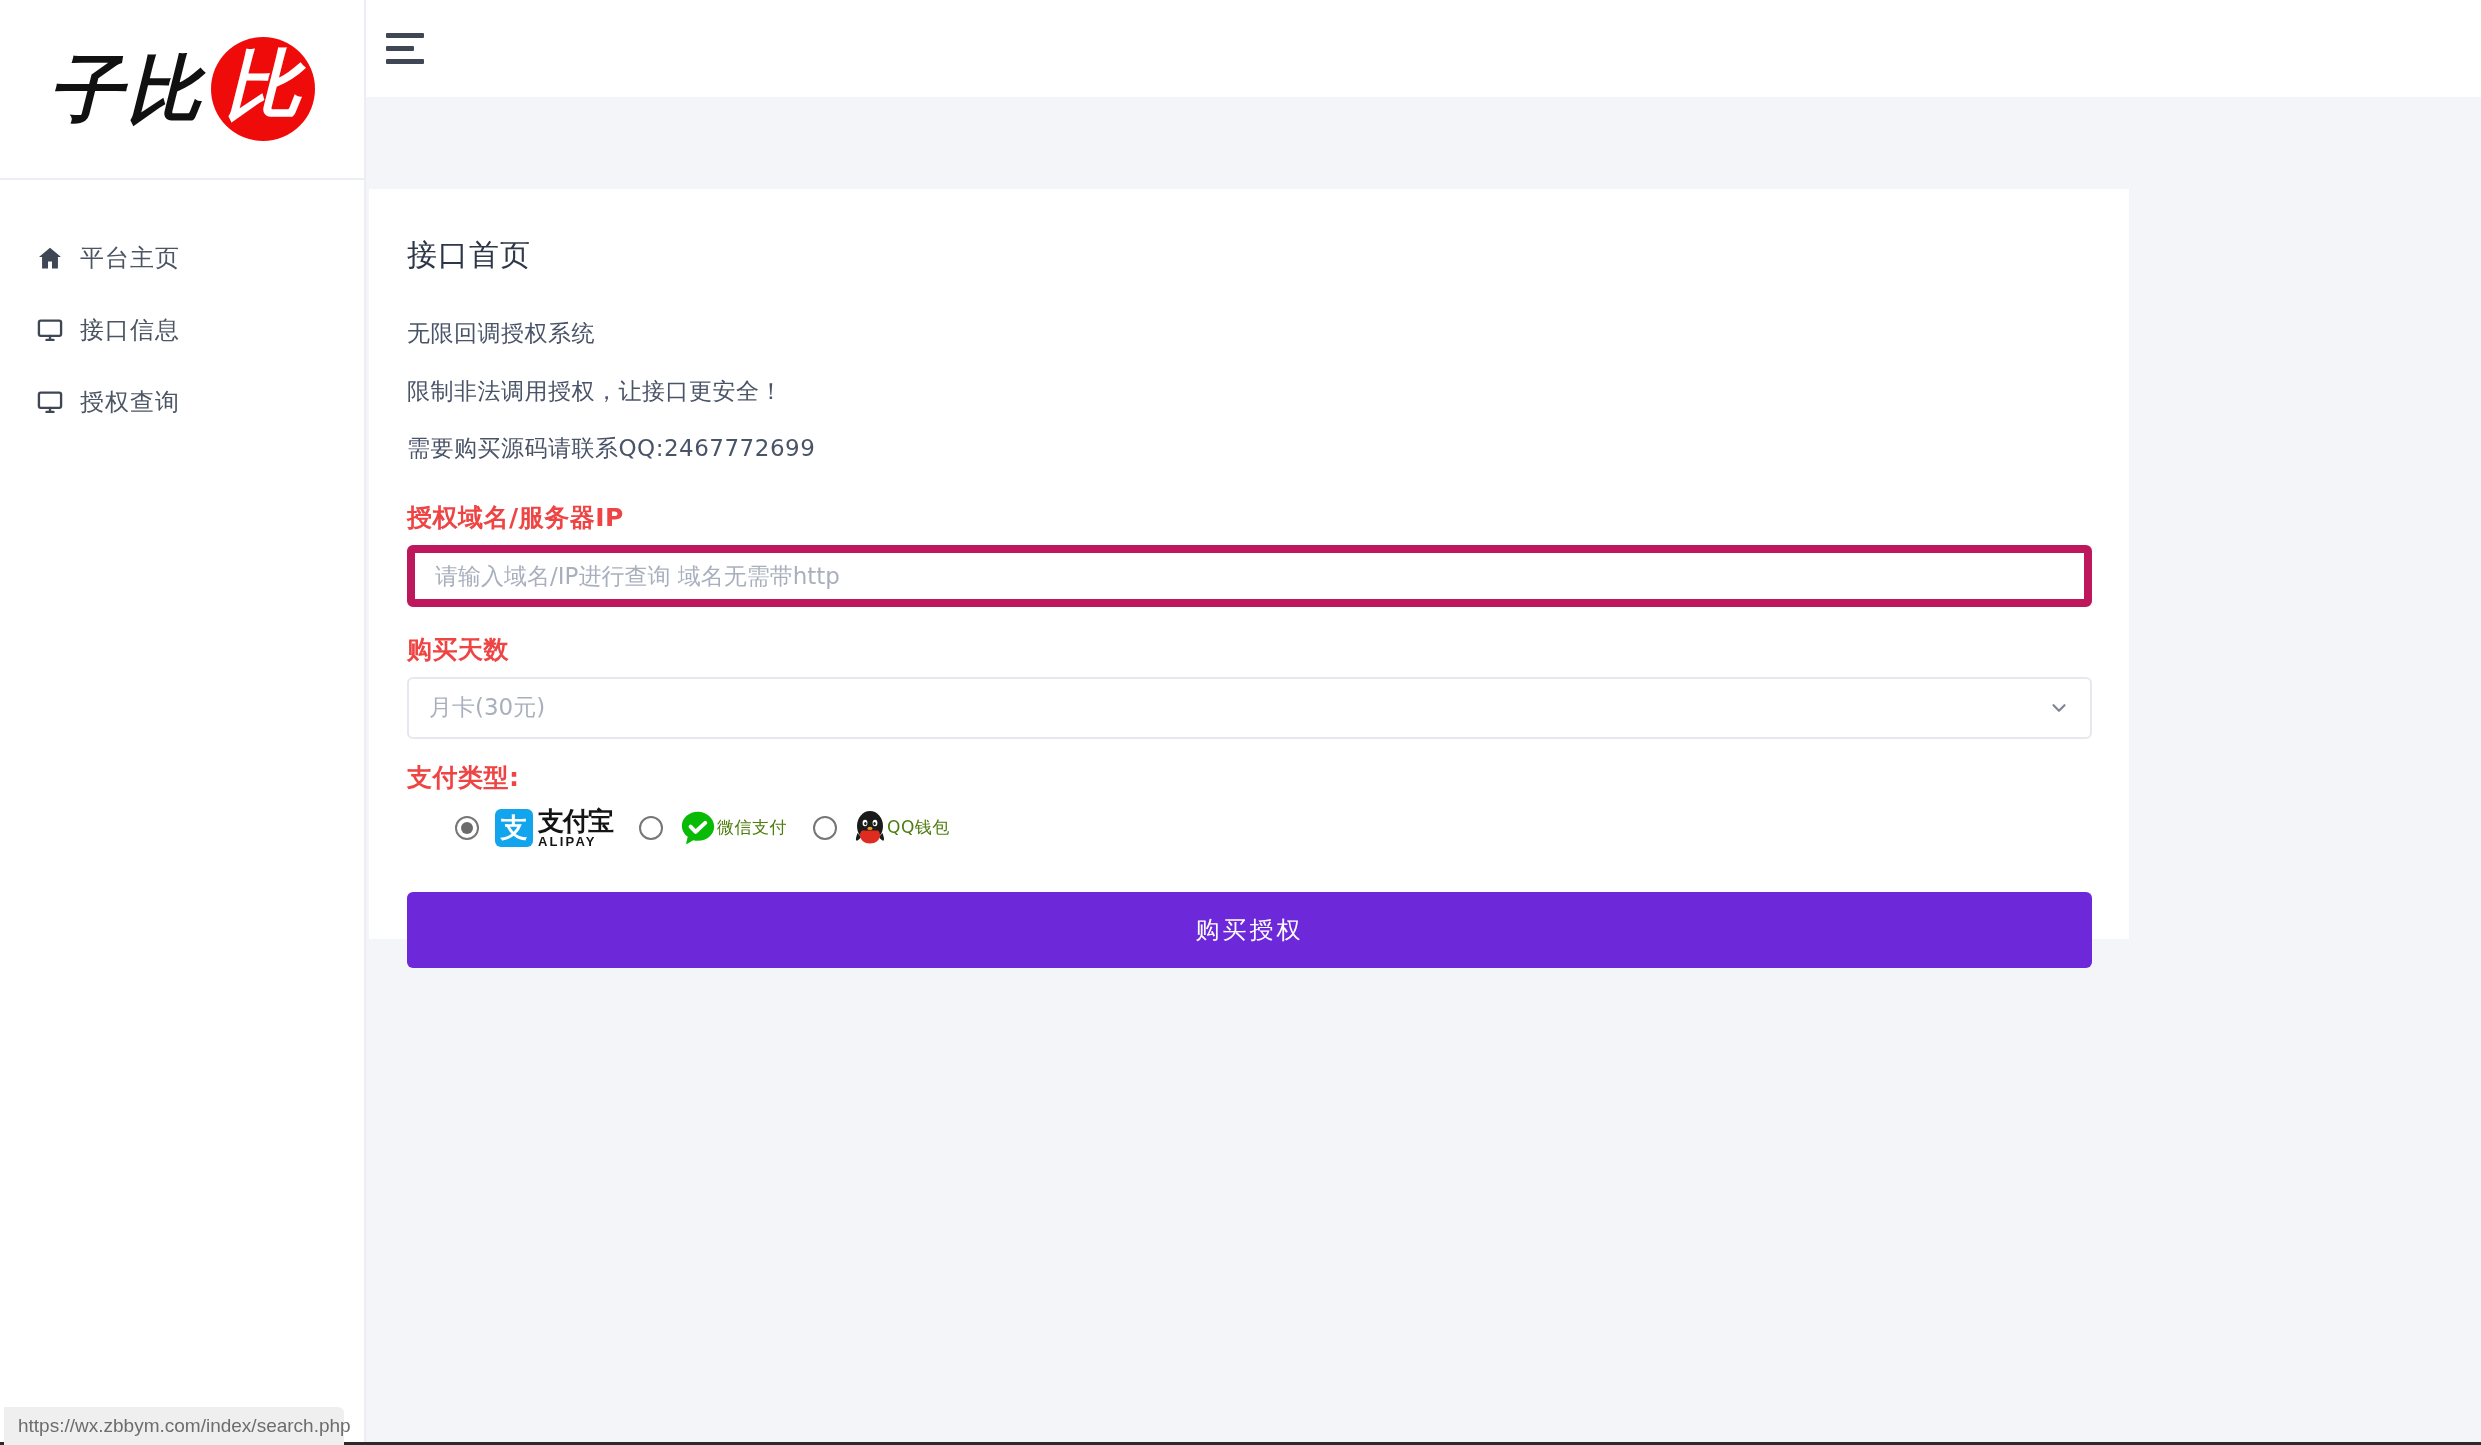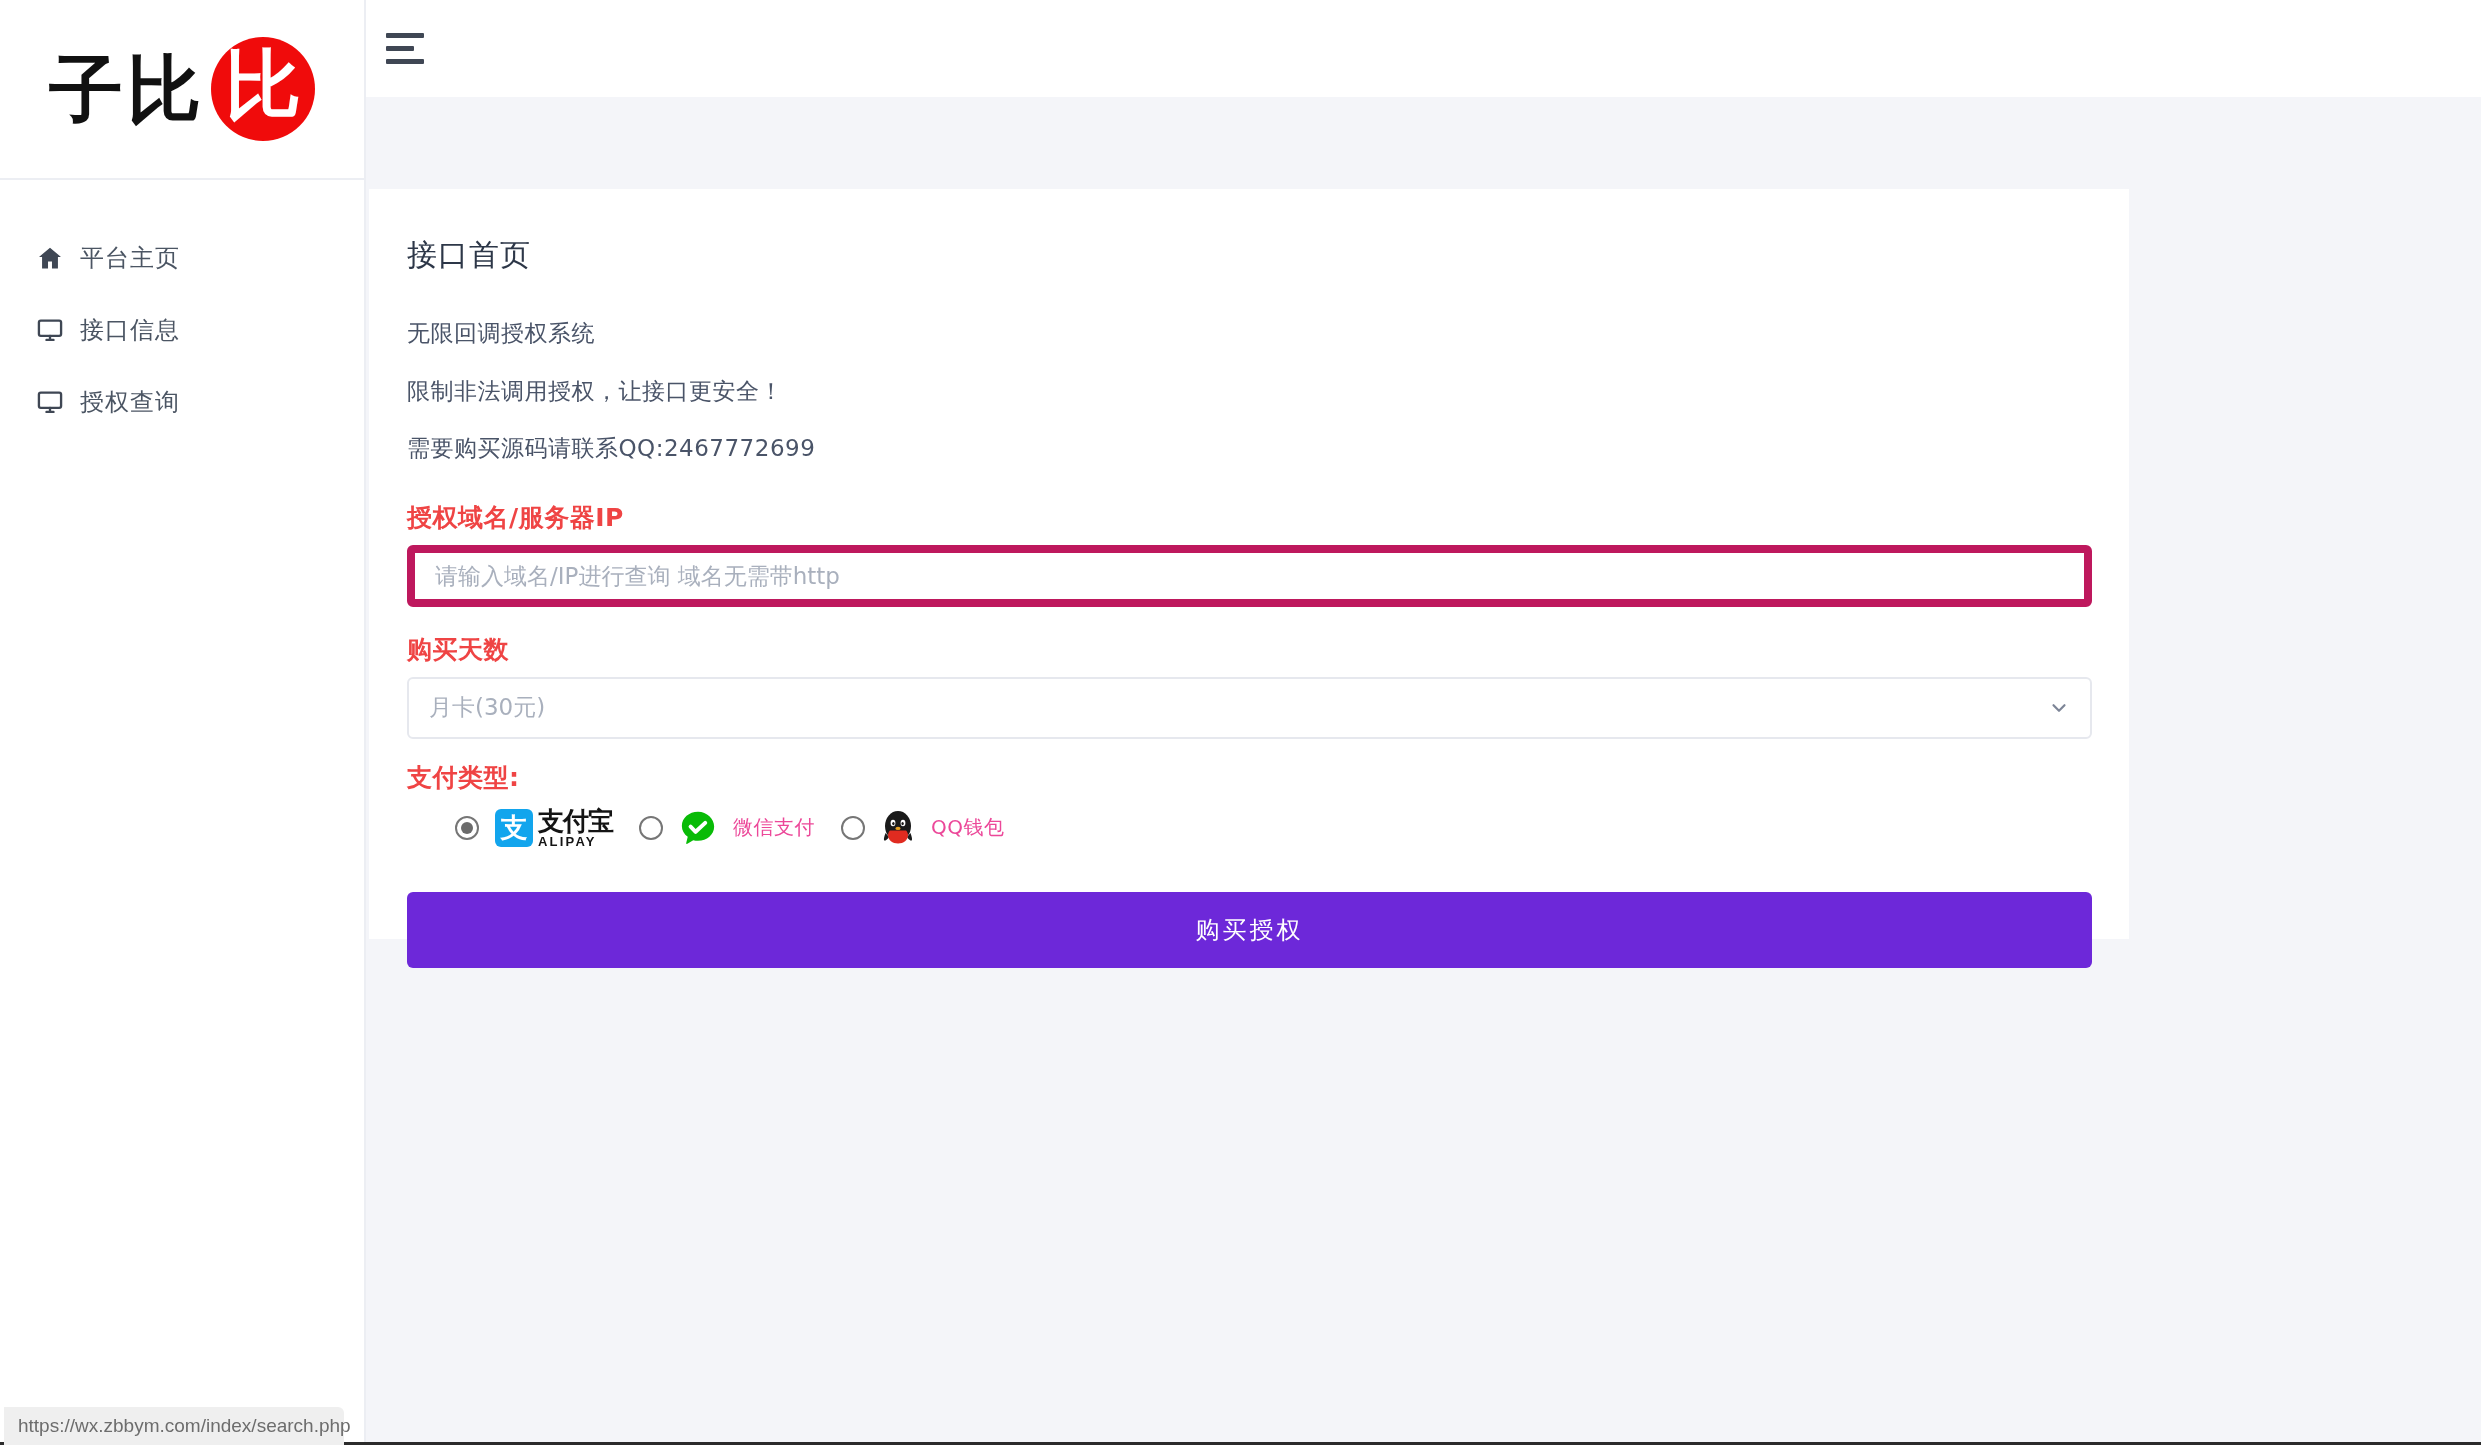--- a/index.html
+++ b/index.html
@@ -19,21 +19,21 @@
     background: #ffffff;
     border-right: 2px solid #eceef3;
     z-index: 5;
   }
   #brand {
     height: 180px;
     display: flex; align-items: center; justify-content: center;
     border-bottom: 2px solid #eceef3;
     background: #ffffff;
   }
-  .brand-wrap { display: flex; align-items: center; gap: 2px; }
+  .brand-wrap { display: flex; align-items: center; gap: 2px; font-style: italic; }
   .brand-han {
     font-family: "DejaVu Sans", "Liberation Sans", sans-serif;
     font-size: 74px; font-weight: 700; color: #111111; letter-spacing: 4px;
     line-height: 1;
   }
   .brand-badge {
     position: relative;
     width: 104px; height: 104px; border-radius: 50%;
     background: #f00b0b;
     margin-left: 4px;
@@ -171,21 +171,21 @@
   }
   .alipay-en {
     font-size: 13px; font-weight: 700; color: #141414; letter-spacing: 2.2px;
     font-family: "Liberation Sans", sans-serif; display: block; margin-top: 1px;
   }
 
   
   .wechat-logo { display: flex; align-items: center; }
   .wechat-mark { width: 38px; height: 38px; position: relative; }
   .pay-name {
-    font-size: 20px; color: #ec4899; margin-left: 16px;
+    font-size: 17px; color: #4d7c0f; margin-left: 0;
     font-family: "DejaVu Sans", "Liberation Sans", sans-serif;
     letter-spacing: 0.5px;
   }
 
   
   .qq-logo { display: flex; align-items: center; }
   .qq-mark { width: 34px; height: 38px; position: relative; }
 
   
   .submit-btn {

